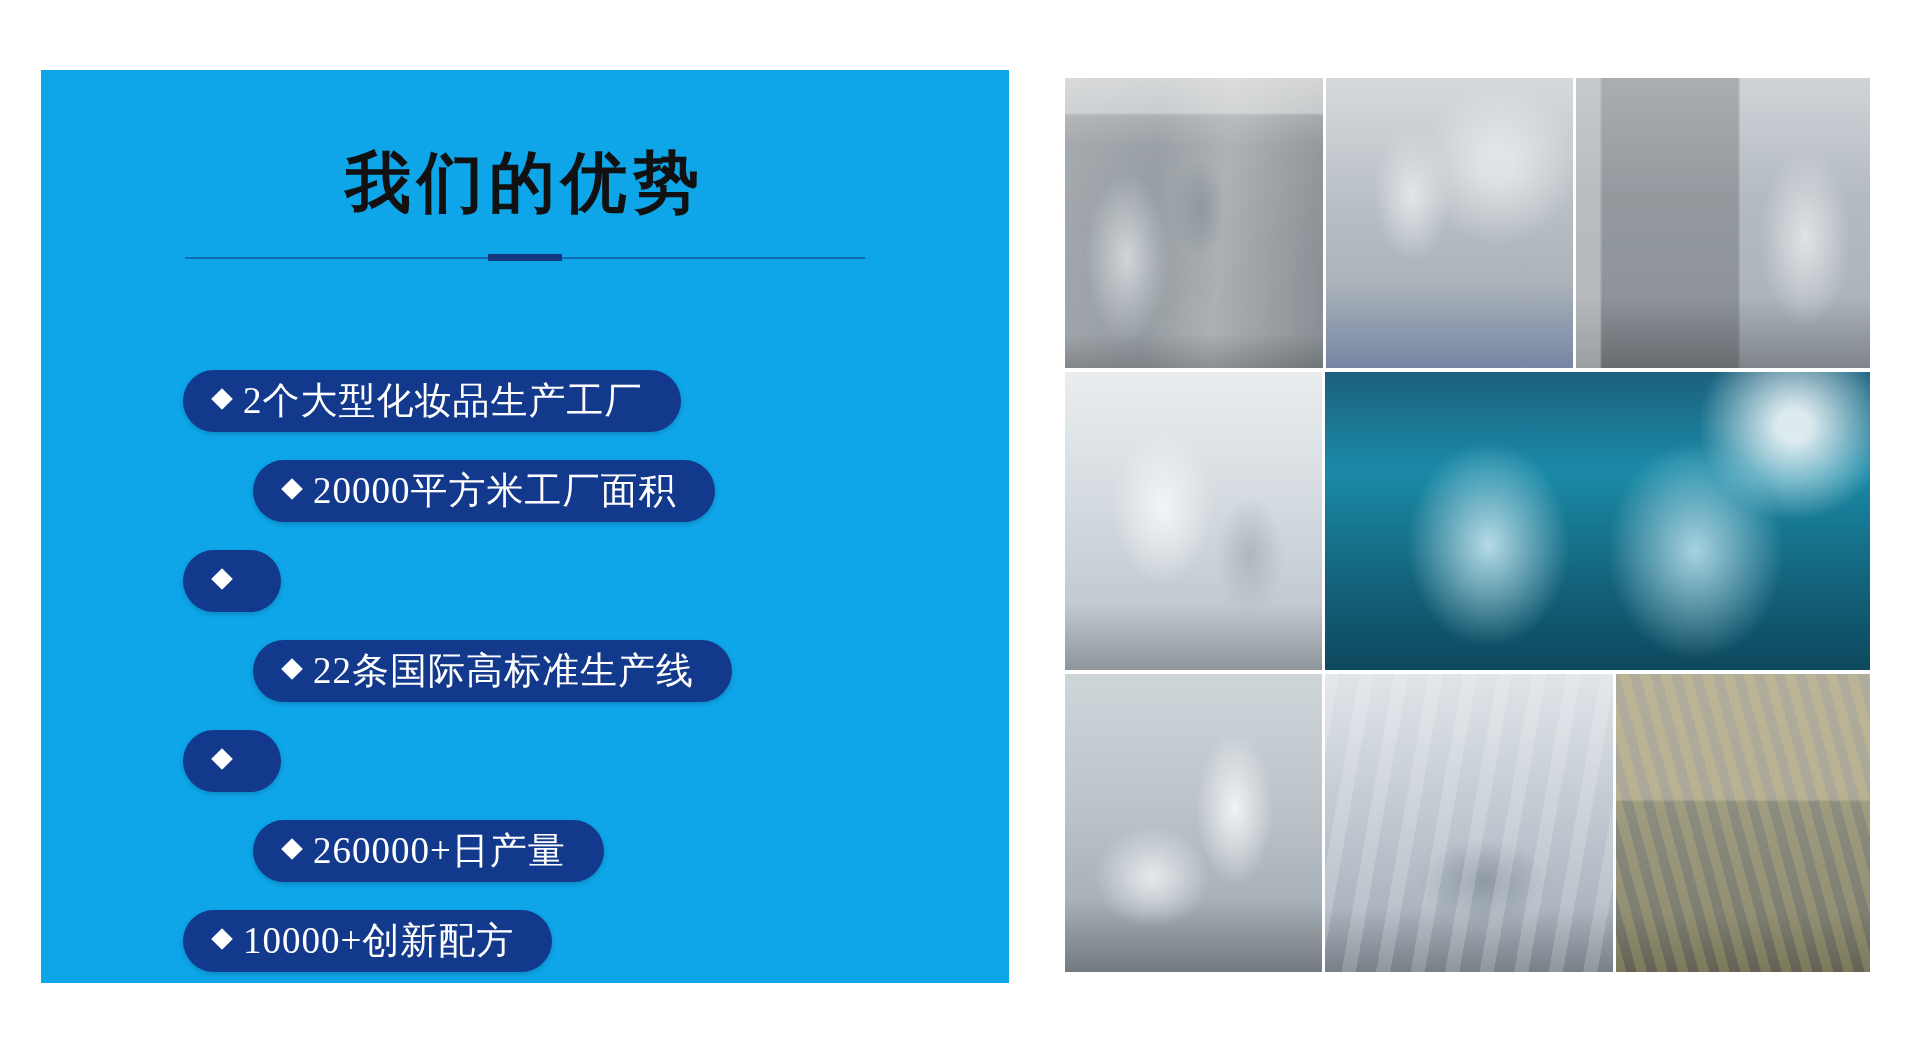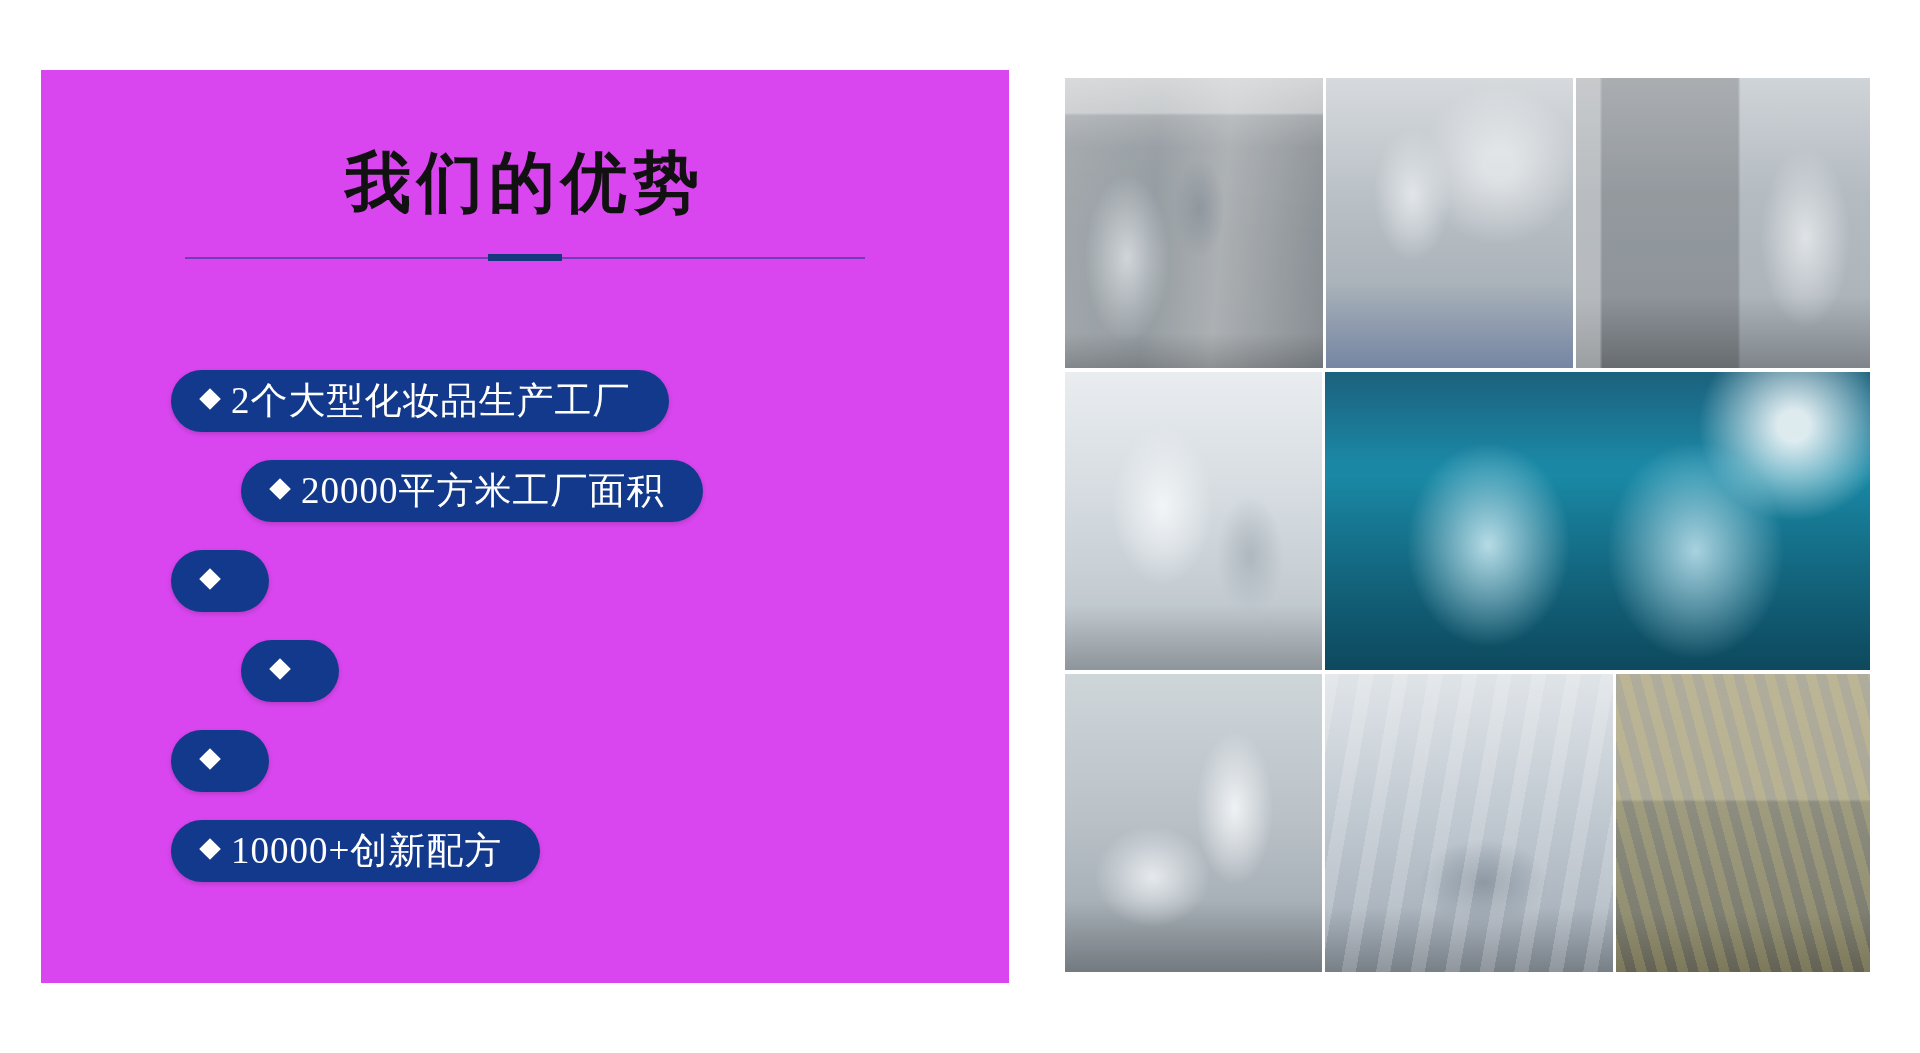--- a/index.html
+++ b/index.html
@@ -20,21 +20,21 @@
     background: #ffffff;
   }
 
   
   .left-panel {
     position: absolute;
     left: 41px;
     top: 70px;
     width: 968px;
     height: 913px;
-    background: #d946ef;
+    background: #0ea5e9;
     text-decoration: underline;
   }
   .title-block {
     position: absolute;
     left: 0;
     top: 80px;
     width: 968px;
     text-align: center;
   }
   .main-title {
@@ -65,21 +65,21 @@
     left: 50%;
     top: 0;
     transform: translateX(-50%);
     width: 74px;
     height: 7px;
     background: #15387f;
   }
 
   .pill-list {
     position: absolute;
-    left: 0;
+    left: 12px;
     top: 300px;
     width: 968px;
   }
   .pill-row {
     display: flex;
     height: 75px;
     margin-bottom: 15px;
   }
   .pill {
     display: inline-flex;
@@ -271,29 +271,36 @@
 
       <div class="pill-row" style="padding-left:130px;">
         <div class="pill">
           <span class="bullet"></span>
         </div>
       </div>
 
       <div class="pill-row" style="padding-left:200px;">
         <div class="pill">
           <span class="bullet"></span>
+          <span class="pill-text">22条国际高标准生产线</span>
         </div>
       </div>
 
       <div class="pill-row" style="padding-left:130px;">
         <div class="pill">
           <span class="bullet"></span>
         </div>
       </div>
 
+      <div class="pill-row" style="padding-left:200px;">
+        <div class="pill">
+          <span class="bullet"></span>
+          <span class="pill-text">260000+日产量</span>
+        </div>
+      </div>
 
       <div class="pill-row" style="padding-left:130px;">
         <div class="pill">
           <span class="bullet"></span>
           <span class="pill-text">10000+创新配方</span>
         </div>
       </div>
 
     </div>
   </div>

